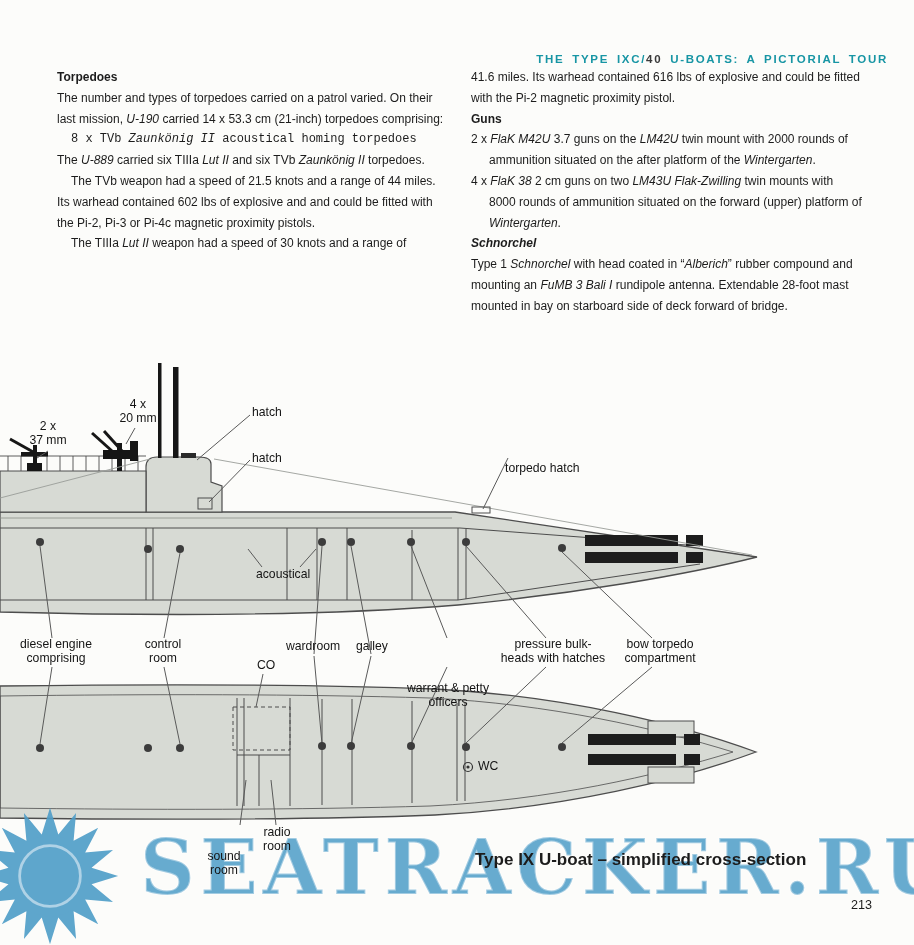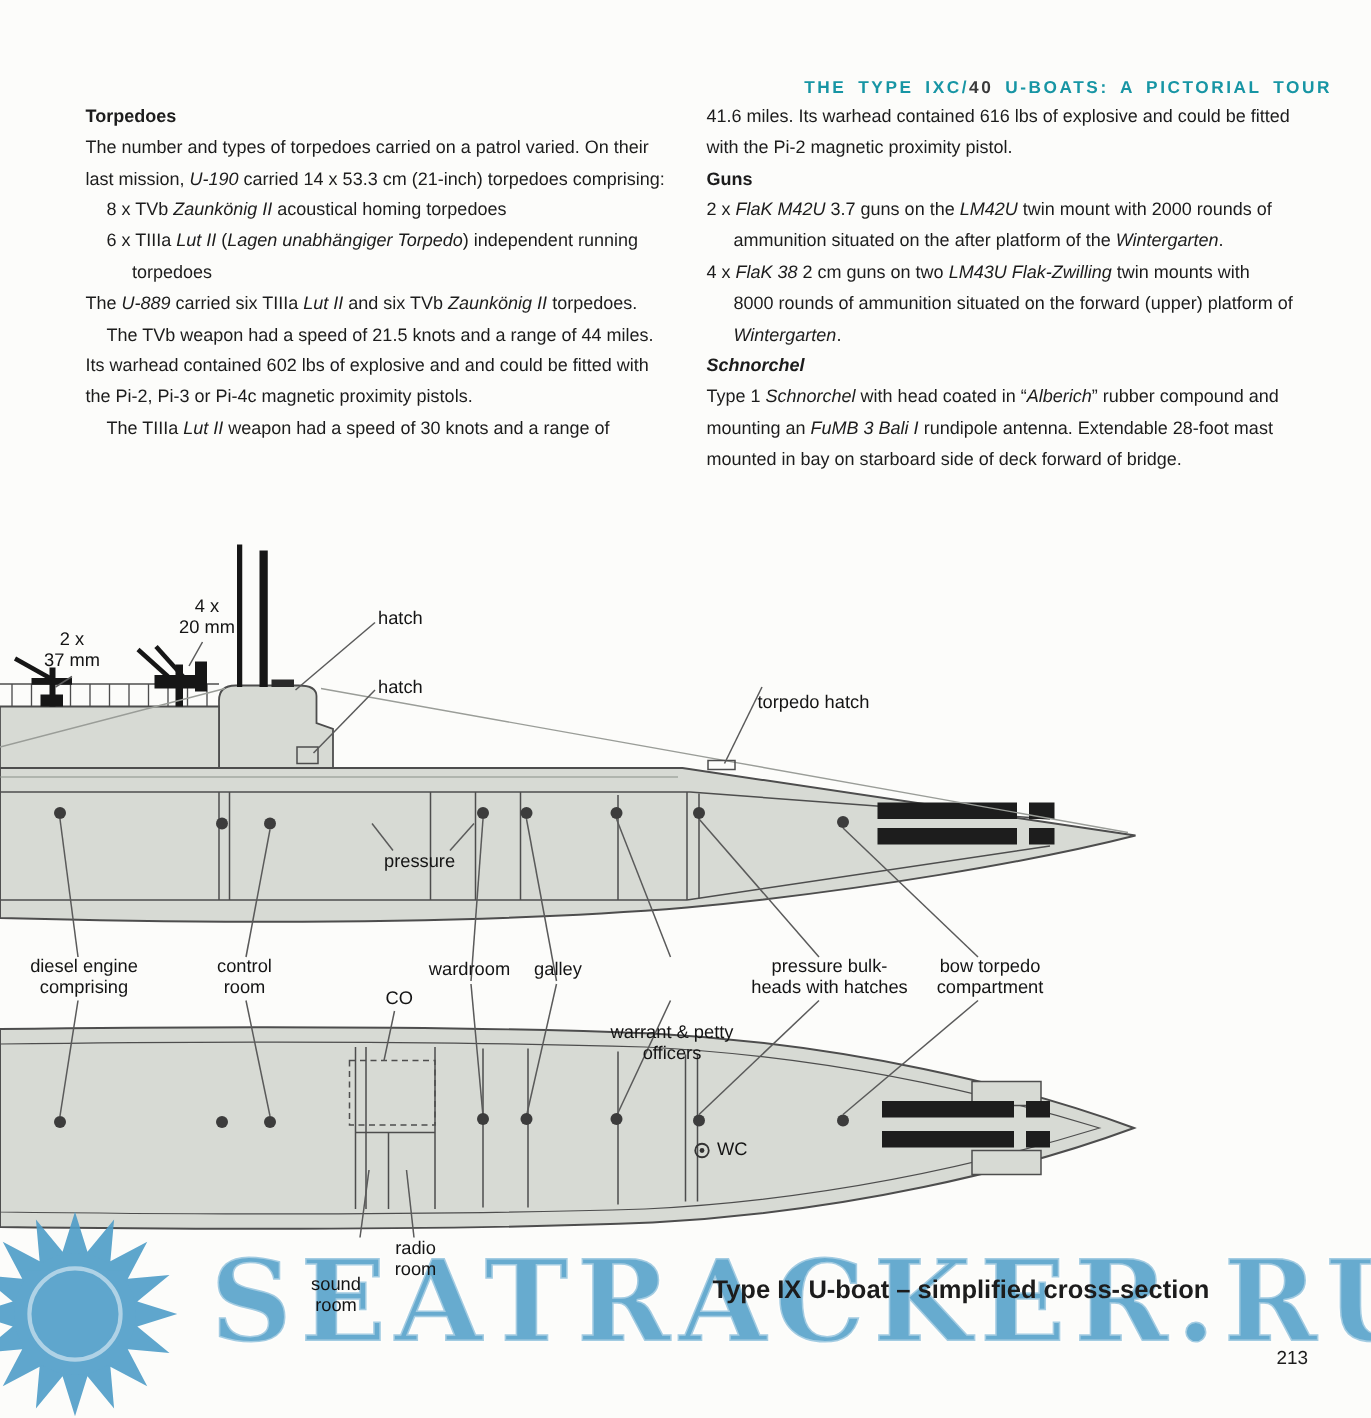--- a/index.html
+++ b/index.html
@@ -17,21 +17,21 @@
   .header .dark{color:#3a3a3a;}
   
   .col{position:absolute;top:44px;font-size:12px;line-height:20.8px;margin-top:23px;}
   .col-left{left:57px;width:392px;}
   .col-right{left:471px;width:392px;}
   .col p{margin:0;}
   .h{font-weight:bold;margin:0 0 3px 0;}
   .h.it{font-style:italic;}
   .gap{margin-top:12px;}
   .ind{text-indent:14px;}
-  .tlist{padding-left:31px;text-indent:-17px;}
+  .tlist{padding-left:31px;text-indent:-17px;font-family:Liberation Mono, monospace;}
   .hang{padding-left:18px;text-indent:-18px;}
   
   .dlabel{
     position:absolute;font-size:12.2px;line-height:13.6px;
     white-space:pre-line;text-align:center;z-index:11;color:#141414;
   }
   .dlabel.la{text-align:left;}
   .ctr{transform:translateX(-50%);}
   .caption{position:absolute;left:475px;top:850px;font-weight:bold;font-size:17px;z-index:12;}
   .pageno{position:absolute;left:851px;top:898px;font-weight:normal;font-size:12.6px;z-index:12;}
@@ -49,21 +49,20 @@
 <body>
 
 <div class="header">
   <span>THE TYPE IXC/</span><span class="dark">40</span><span> U-BOATS: A PICTORIAL TOUR</span>
 </div>
 
 <div class="col col-left">
   <p class="h">Torpedoes</p>
   <p>The number and types of torpedoes carried on a patrol varied. On their last mission, <i>U-190</i> carried 14 x 53.3 cm (21-inch) torpedoes comprising:</p>
   <p class="tlist">8 x TVb <i>Zaunkönig II</i> acoustical homing torpedoes</p>
-  <p class="tlist">6 x TIIIa <i>Lut II</i> (<i>Lagen unabhängiger Torpedo</i>) independent running torpedoes</p>
   <p>The <i>U-889</i> carried six TIIIa <i>Lut II</i> and six TVb <i>Zaunkönig II</i> torpedoes.</p>
   <p class="ind">The TVb weapon had a speed of 21.5 knots and a range of 44 miles. Its warhead contained 602 lbs of explosive and and could be fitted with the Pi-2, Pi-3 or Pi-4c magnetic proximity pistols.</p>
   <p class="ind">The TIIIa <i>Lut II</i> weapon had a speed of 30 knots and a range of</p>
 </div>
 
 <div class="col col-right">
   <p>41.6 miles. Its warhead contained 616 lbs of explosive and could be fitted with the Pi-2 magnetic proximity pistol.</p>
   <p class="h gap">Guns</p>
   <p class="hang">2 x <i>FlaK M42U</i> 3.7 guns on the <i>LM42U</i> twin mount with 2000 rounds of ammunition situated on the after platform of the <i>Wintergarten</i>.</p>
   <p class="hang">4 x <i>FlaK 38</i> 2 cm guns on two <i>LM43U Flak-Zwilling</i> twin mounts with 8000 rounds of ammunition situated on the forward (upper) platform of <i>Wintergarten</i>.</p>
@@ -187,21 +186,21 @@
   </g>
 </svg>
 
 <div class="dlabel" style="left:28px;top:420px;width:40px;">2 x
 37 mm</div>
 <div class="dlabel" style="left:116px;top:398px;width:44px;">4 x
 20 mm</div>
 <div class="dlabel la" style="left:252px;top:406px;">hatch</div>
 <div class="dlabel la" style="left:252px;top:452px;">hatch</div>
 <div class="dlabel la" style="left:505px;top:446px;margin-top:16px;">torpedo hatch</div>
-<div class="dlabel la" style="left:256px;top:568px;">pressure</div>
+<div class="dlabel la" style="left:256px;top:568px;">acoustical</div>
 <div class="dlabel ctr" style="left:56px;top:638px;">diesel engine
 comprising</div>
 <div class="dlabel ctr" style="left:163px;top:638px;">control
 room</div>
 <div class="dlabel ctr" style="left:313px;top:640px;">wardroom</div>
 <div class="dlabel ctr" style="left:372px;top:640px;">galley</div>
 <div class="dlabel ctr" style="left:448px;top:638px;margin-top:44px;">warrant &amp; petty
 officers</div>
 <div class="dlabel ctr" style="left:553px;top:638px;">pressure bulk-
 heads with hatches</div>

